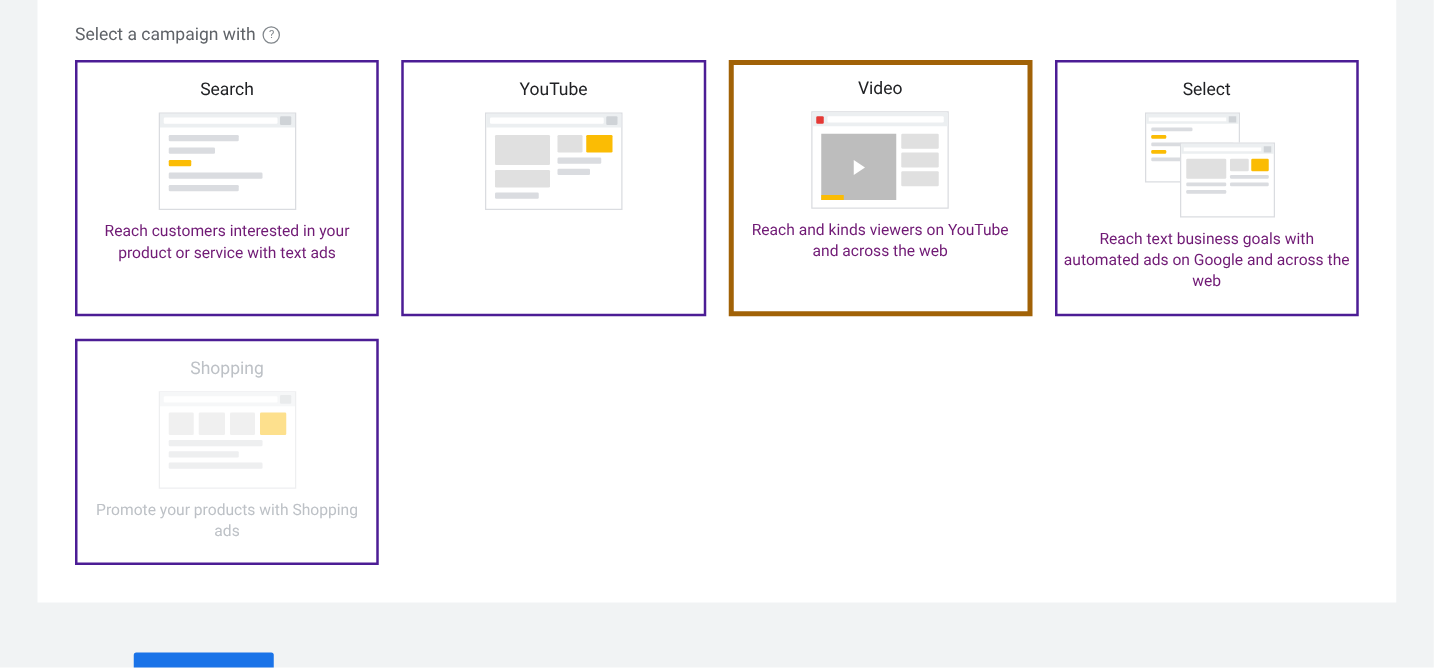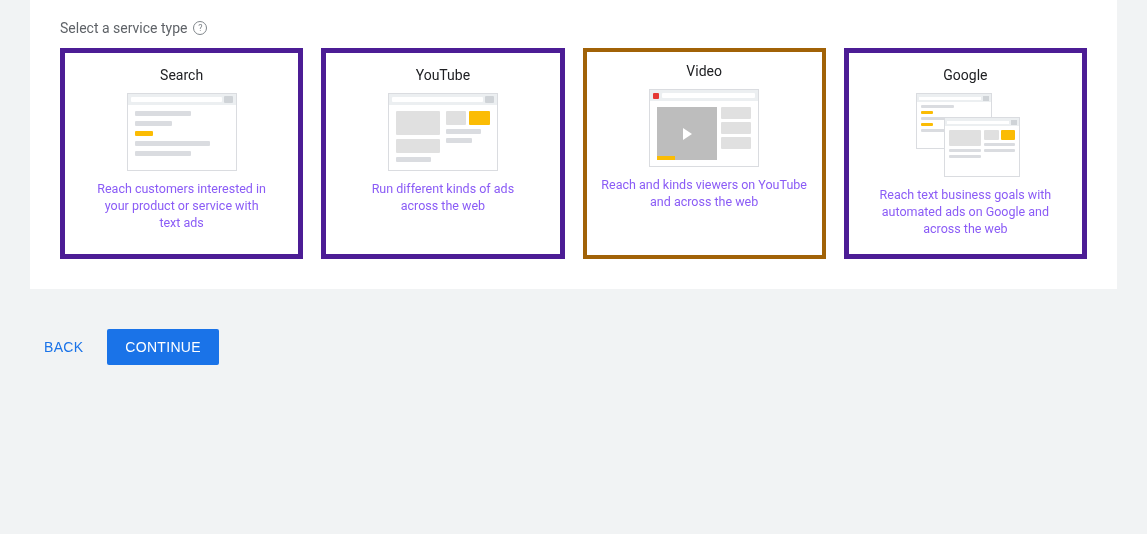--- a/index.html
+++ b/index.html
@@ -34,22 +34,22 @@
       font-size: 9px;
       color: #80868b;
       cursor: pointer;
     }
     .card-grid {
       display: grid;
       grid-template-columns: repeat(4, 1fr);
       gap: 18px;
     }
     .card {
-      border: 5px solid #4c1d95;
-      padding: 14px 24px 16px;
+      border: 2px solid #4c1d95;
+      padding: 14px 0 16px;
       text-align: center;
       cursor: pointer;
       background: #fff;
       display: flex;
       flex-direction: column;
       align-items: center;
     }
     .card.selected {
       border: 4px solid #a16207;
       padding: 11px 7px 13px;
@@ -64,21 +64,21 @@
     .card.disabled .thumb {
       opacity: 0.45;
     }
     .card-title {
       font-size: 14px;
       color: #202124;
       margin-bottom: 10px;
     }
     .card-desc {
       font-size: 12.5px;
-      color: #8b5cf6;
+      color: #701a75;
       line-height: 1.35;
       margin-top: 10px;
       padding: 0 4px;
     }
     
     .thumb {
       width: 110px;
       height: 78px;
       border: 1px solid #dadce0;
       background: #fff;
@@ -224,21 +224,21 @@
       cursor: pointer;
       padding: 10px 18px;
       border-radius: 2px;
     }
   </style>
 </head>
 <body>
 
 <div class="panel">
   <div class="section-title">
-    <span>Select a service type</span>
+    <span>Select a campaign with</span>
     <span class="help-circle">?</span>
   </div>
 
   <div class="card-grid">
 
     <div class="card">
       <div class="card-title">Search</div>
       <div class="thumb">
         <div class="thumb-bar">
             <div class="url"></div>
@@ -273,21 +273,20 @@
           <div class="disp-right">
             <div style="display:flex;gap:3px;">
               <div class="sq sm" style="flex:1"></div>
               <div class="sq sm yellow" style="flex:1"></div>
             </div>
             <div class="ln w80"></div>
             <div class="ln w60"></div>
           </div>
         </div>
       </div>
-      <div class="card-desc">Run different kinds of ads across the web</div>
     </div>
 
     <div class="card selected">
       <div class="card-title">Video</div>
       <div class="thumb">
         <div class="vid-bar">
             <div class="dot"></div>
             <div class="url"></div>
           </div>
         <div class="vid-body">
@@ -299,21 +298,21 @@
             <div class="item"></div>
             <div class="item"></div>
           </div>
         </div>
       </div>
       <div class="card-desc">Reach and kinds viewers on YouTube and across the web</div>
     </div>
 
 
     <div class="card">
-      <div class="card-title">Google</div>
+      <div class="card-title">Select</div>
       <div class="smart-wrap">
         <div class="smart-back">
           <div class="mini-bar">
               <div class="u"></div>
               <div class="g"></div>
             </div>
           <div class="mini-body">
             <div class="ml w50"></div>
             <div class="ml y"></div>
             <div class="ml"></div>
@@ -339,20 +338,41 @@
                 </div>
               <div class="tx"></div>
               <div class="tx"></div>
             </div>
           </div>
         </div>
       </div>
       <div class="card-desc">Reach text business goals with automated ads on Google and across the web</div>
     </div>
 
+    <div class="card disabled">
+      <div class="card-title">Shopping</div>
+      <div class="thumb">
+        <div class="thumb-bar">
+            <div class="url"></div>
+            <div class="go"></div>
+          </div>
+        <div class="shop-body">
+          <div class="shop-row">
+            <div class="shop-item"></div>
+            <div class="shop-item"></div>
+            <div class="shop-item"></div>
+            <div class="shop-item y"></div>
+          </div>
+          <div class="ln w80"></div>
+          <div class="ln w60"></div>
+          <div class="ln w80"></div>
+        </div>
+      </div>
+      <div class="card-desc">Promote your products with Shopping ads</div>
+    </div>
 
   </div>
 </div>
 
 <div class="footer">
   <button class="btn-back">BACK</button>
   <button class="btn-continue">CONTINUE</button>
 </div>
 
 </body></html>

